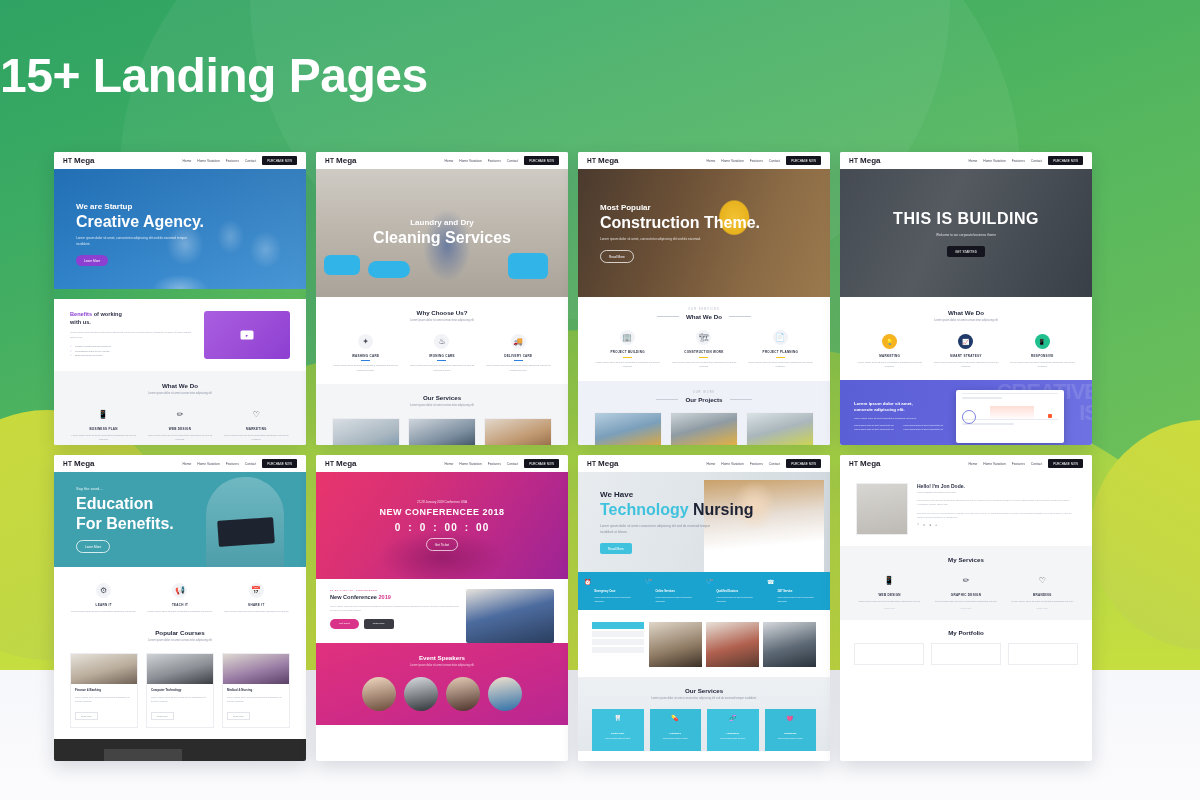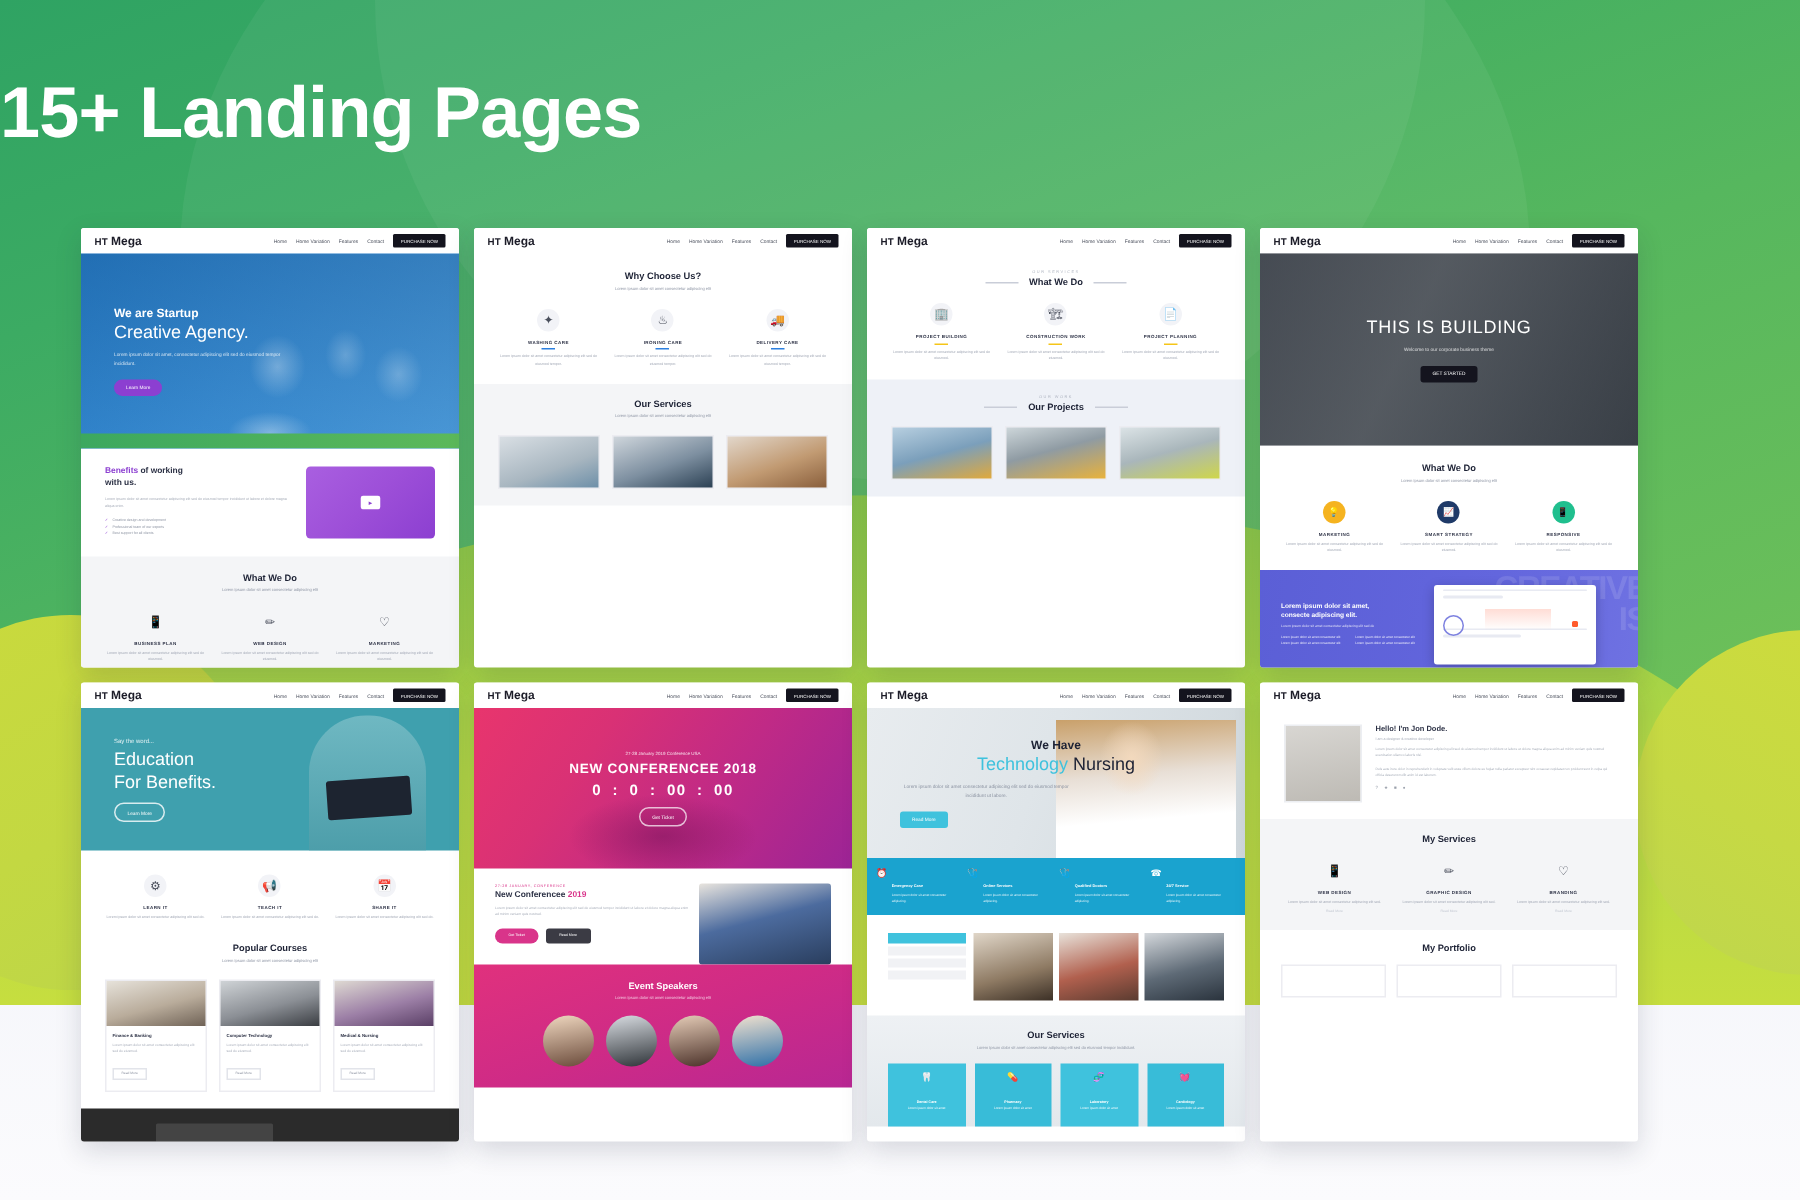--- a/index.html
+++ b/index.html
@@ -87,21 +87,21 @@
     background: #14141e; color: #fff; font-size: 3px;
     padding: 2.5px 5px; border-radius: 1px; white-space: nowrap;
   }
 
   
   .hero { position: relative; overflow: hidden; }
   .hero-inner { position: absolute; inset: 0; display: flex; flex-direction: column; justify-content: center; }
   .hero-pad { padding: 0 22px; }
   .eyebrow { font-size: 4px; opacity: .85; margin-bottom: 3px; }
   .h-sm { font-size: 8px; font-weight: bold; line-height: 1.25; }
-  .h-lg { font-size: 12px; font-weight: normal; line-height: 1.22; }
+  .h-lg { font-size: 16px; font-weight: bold; line-height: 1.22; }
   .hero-p { font-size: 3.2px; line-height: 1.8; opacity: .8; margin-top: 5px; max-width: 115px; }
   .btn-pill {
     display: inline-block; font-size: 3.2px; color: #fff;
     padding: 3.5px 8px; border-radius: 9px; margin-top: 7px; width: fit-content;
   }
   .btn-rect {
     display: inline-block; font-size: 3.2px; color: #fff;
     padding: 3.5px 8px; margin-top: 7px; width: fit-content; border-radius: 2px;
   }
 
@@ -220,21 +220,21 @@
       radial-gradient(ellipse 90px 40px at 50% 80%, rgba(120,20,90,.55), transparent 70%),
       linear-gradient(125deg,#e8356d 0%, #d93175 30%, #c02a86 62%, #9c2496 100%);
   }
   .countdown { display: flex; gap: 7px; justify-content: center; font-size: 10px; font-weight: bold; color: #fff; letter-spacing: 1px; margin-top: 5px; }
   .c6mid { display: flex; padding: 10px 14px 0; gap: 6px; align-items: flex-start; }
   .c6pink { background: linear-gradient(160deg,#e0317d 0%, #cf2b86 50%, #b82793 100%); position: relative; overflow: hidden; }
   .avatars { display: flex; gap: 8px; justify-content: center; margin-top: 8px; }
   .avatar { width: 34px; height: 34px; border-radius: 50%; background-size: cover; background-position: center; }
 
   
-  .c7hero { background: linear-gradient(110deg,#e8ecef 0%, #dfe5e9 45%, #cfd7dc 100%); position: relative; overflow: hidden; text-align: center; }
+  .c7hero { background: linear-gradient(110deg,#e8ecef 0%, #dfe5e9 45%, #cfd7dc 100%); position: relative; overflow: hidden; }
   .c7band { background: #1aa3cf; display: flex; padding: 6px 6px; gap: 4px; }
   .c7bitem { flex: 1; display: flex; gap: 3px; color: #fff; }
   .c7bh { font-size: 2.6px; font-weight: bold; }
   .c7bp { font-size: 2.1px; opacity: .85; line-height: 1.8; }
   .tiles4 { display: flex; gap: 6px; padding: 0 14px; margin-top: 8px; }
   .tile { flex: 1; height: 42px; background: #3fc2dd; color: #fff; padding: 5px 4px; text-align: center; }
   .tile.alt { background: #38bcd8; }
   .tile-h { font-size: 2.4px; font-weight: bold; margin-top: 11px; }
   .tile-p { font-size: 2.1px; opacity: .9; margin-top: 2px; line-height: 1.7; }
 
@@ -359,20 +359,29 @@
       </div>
       <div class="navlinks">
         <span class="navlink">Home</span>
         <span class="navlink">Home Variation</span>
         <span class="navlink">Features</span>
         <span class="navlink">Contact</span>
         <span class="navbtn">PURCHASE NOW</span>
       </div>
     </div>
 
+    <div class="hero c2hero" style="height:128px">
+      <div class="blue-blob" style="left:8px;top:86px;width:36px;height:20px"></div>
+      <div class="blue-blob" style="left:52px;top:92px;width:42px;height:17px;border-radius:10px"></div>
+      <div class="blue-blob" style="left:192px;top:84px;width:40px;height:26px"></div>
+      <div class="hero-inner" style="color:#fff;text-align:center;align-items:center">
+        <div class="h-sm">Laundry and Dry</div>
+        <div class="h-lg">Cleaning Services</div>
+      </div>
+    </div>
 
     <div class="sec" style="padding-top:12px">
       <div class="sec-title">Why Choose Us?</div>
       <div class="sec-sub">Lorem ipsum dolor sit amet consectetur adipiscing elit</div>
       <div class="feat3">
         <div class="feat">
           <div class="feat-ic circled">✦</div>
           <div class="feat-h">WASHING CARE</div>
           <div class="underline-b"></div>
           <div class="feat-p">Lorem ipsum dolor sit amet consectetur adipiscing elit sed do eiusmod tempor.</div>
@@ -420,20 +429,28 @@
       </div>
       <div class="navlinks">
         <span class="navlink">Home</span>
         <span class="navlink">Home Variation</span>
         <span class="navlink">Features</span>
         <span class="navlink">Contact</span>
         <span class="navbtn">PURCHASE NOW</span>
       </div>
     </div>
 
+    <div class="hero c3hero" style="height:128px">
+      <div class="hero-inner hero-pad" style="color:#fff">
+        <div class="h-sm">Most Popular</div>
+        <div class="h-lg">Construction Theme.</div>
+        <div class="hero-p">Lorem ipsum dolor sit amet, consectetur adipiscing elit sed do eiusmod.</div>
+        <span class="btn-pill" style="background:transparent;border:1px solid rgba(255,255,255,.75)">Read More</span>
+      </div>
+    </div>
 
     <div class="sec" style="padding-top:11px">
       <div class="sec-tag">OUR SERVICES</div>
       <div class="titlerule">
         <span class="sec-title">What We Do</span>
       </div>
       <div class="feat3">
         <div class="feat">
           <div class="feat-ic circled">🏢</div>
           <div class="feat-h">PROJECT BUILDING</div>

